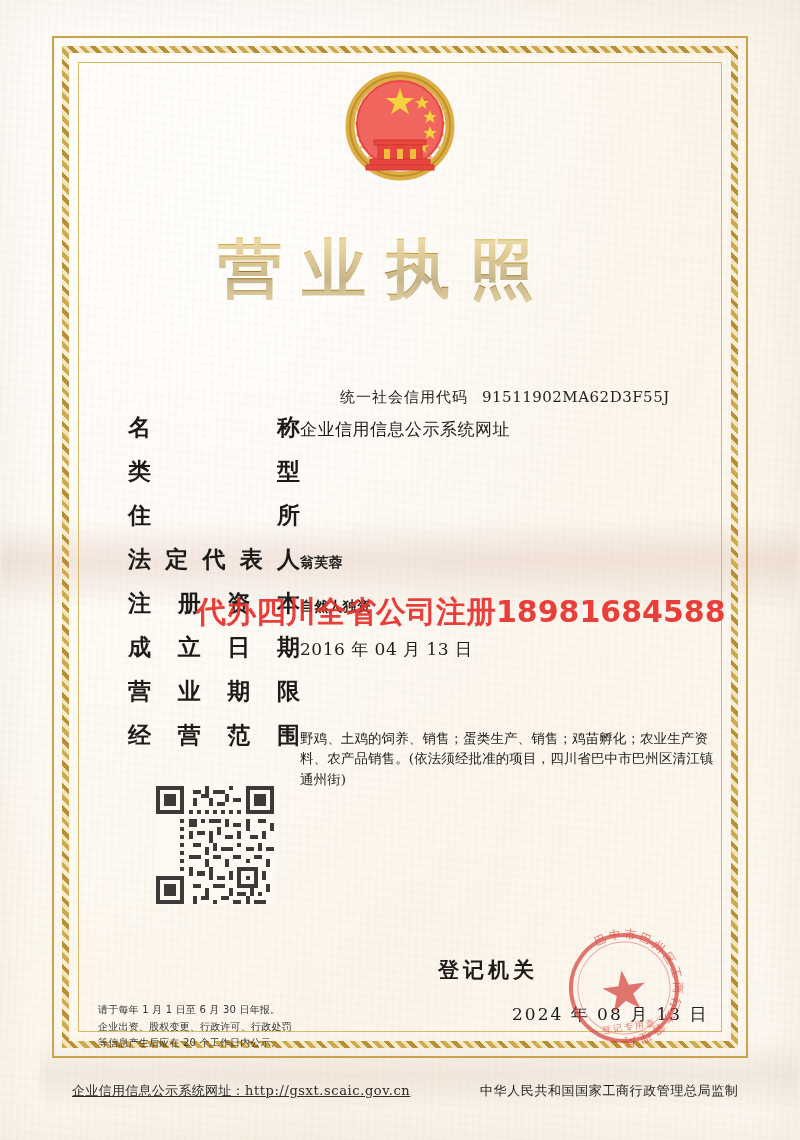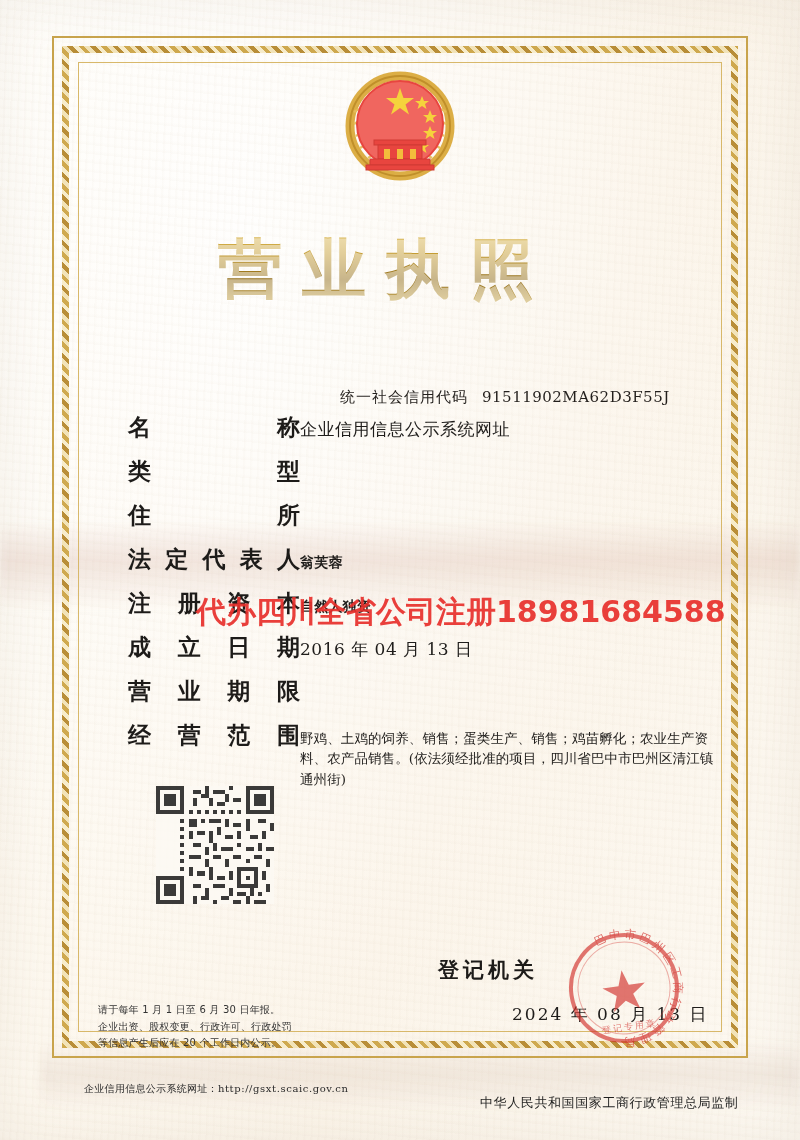--- a/index.html
+++ b/index.html
@@ -220,38 +220,38 @@
     font-family: "DejaVu Sans", sans-serif;
     font-size: 10px;
     line-height: 1.65;
     color: #333;
     letter-spacing: 0.2px;
   }
 
   
   .bottom-left {
     position: absolute;
-    left: 84px; top: 1082px;
+    left: 72px; top: 1082px;
     font-family: "DejaVu Sans", sans-serif;
-    font-size: 10px;
+    font-size: 13px;
     color: #2b2b2b;
     letter-spacing: 0.3px;
+    text-decoration: underline;
   }
   .bottom-left .url {
     font-family: "DejaVu Serif", serif;
     letter-spacing: 0.6px;
   }
   .bottom-right {
     position: absolute;
     left: 480px; top: 1082px;
     font-family: "DejaVu Sans", sans-serif;
     font-size: 13px;
     color: #1f1f1f;
     letter-spacing: 0.6px;
-    margin-top: 12px;
   }
 </style>
 </head>
 <body>
 
 <div class="paper"></div>
 <div class="smudge-a"></div>
 <div class="smudge-b"></div>
 
 <div class="frame-outer"></div>

